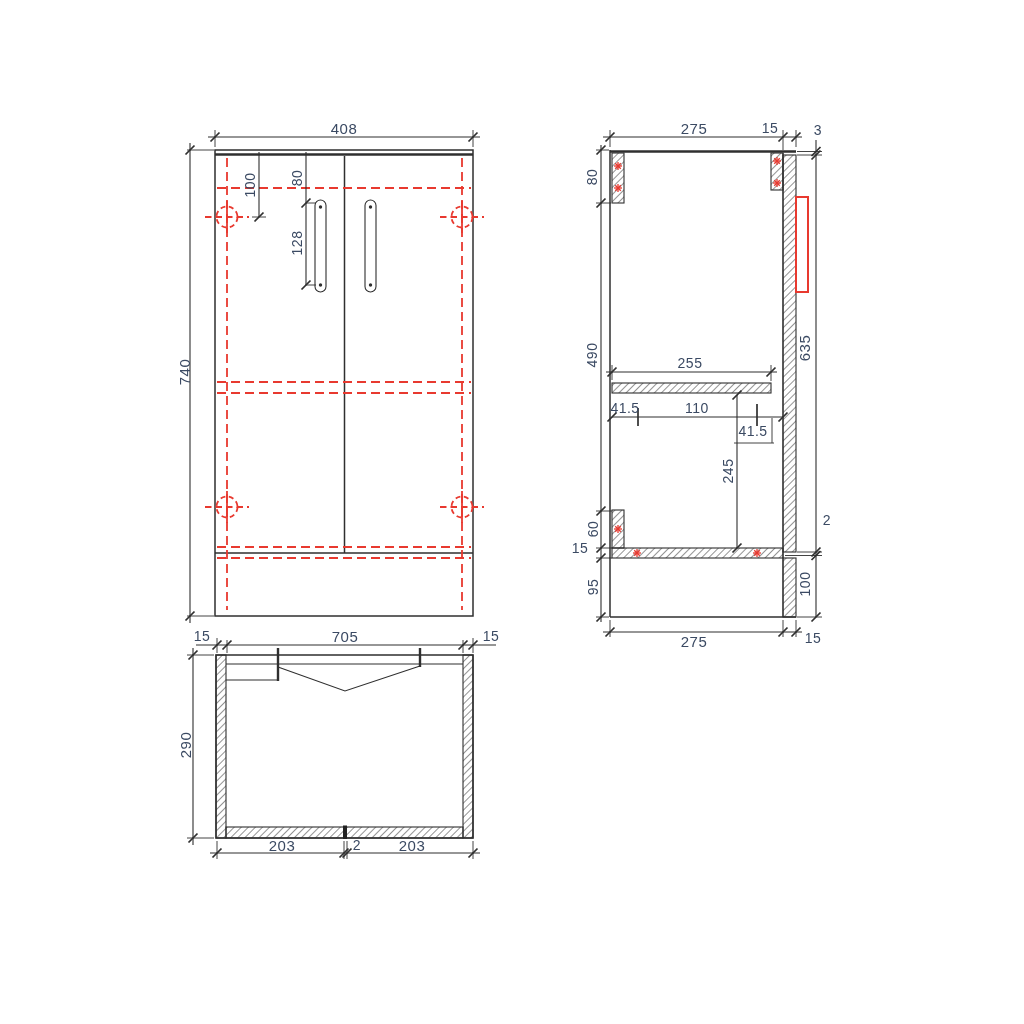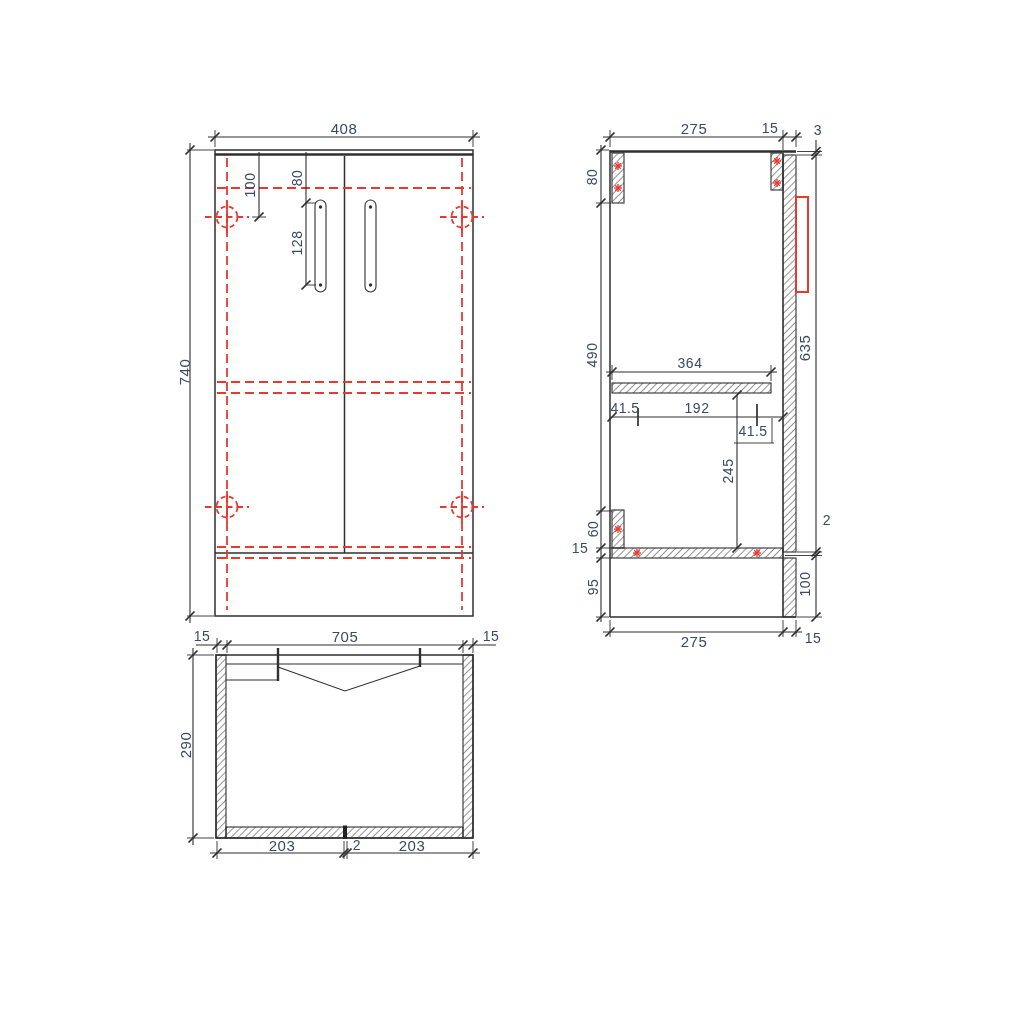--- a/index.html
+++ b/index.html
@@ -262,22 +262,22 @@
   <span class="lbl sm" style="left:770px;top:128px">15</span>
   <span class="lbl sm" style="left:818px;top:130px">3</span>
   <span class="lbl rot sm" style="left:592px;top:177px">80</span>
   <span class="lbl rot sm" style="left:592px;top:355px">490</span>
   <span class="lbl rot sm" style="left:593px;top:529px">60</span>
   <span class="lbl sm" style="left:580px;top:548px">15</span>
   <span class="lbl rot sm" style="left:593px;top:587px">95</span>
   <span class="lbl rot" style="left:804px;top:348px">635</span>
   <span class="lbl sm" style="left:827px;top:520px">2</span>
   <span class="lbl rot sm" style="left:805px;top:584px">100</span>
-  <span class="lbl sm" style="left:690px;top:363px">364</span>
+  <span class="lbl sm" style="left:690px;top:363px">255</span>
   <span class="lbl sm" style="left:625px;top:408px">41.5</span>
-  <span class="lbl sm" style="left:697px;top:408px">192</span>
+  <span class="lbl sm" style="left:697px;top:408px">110</span>
   <span class="lbl sm" style="left:753px;top:431px">41.5</span>
   <span class="lbl rot sm" style="left:728px;top:471px">245</span>
   <span class="lbl" style="left:694px;top:641px">275</span>
   <span class="lbl sm" style="left:813px;top:638px">15</span>
 </div>
 
 </div>
 
 </body></html>

